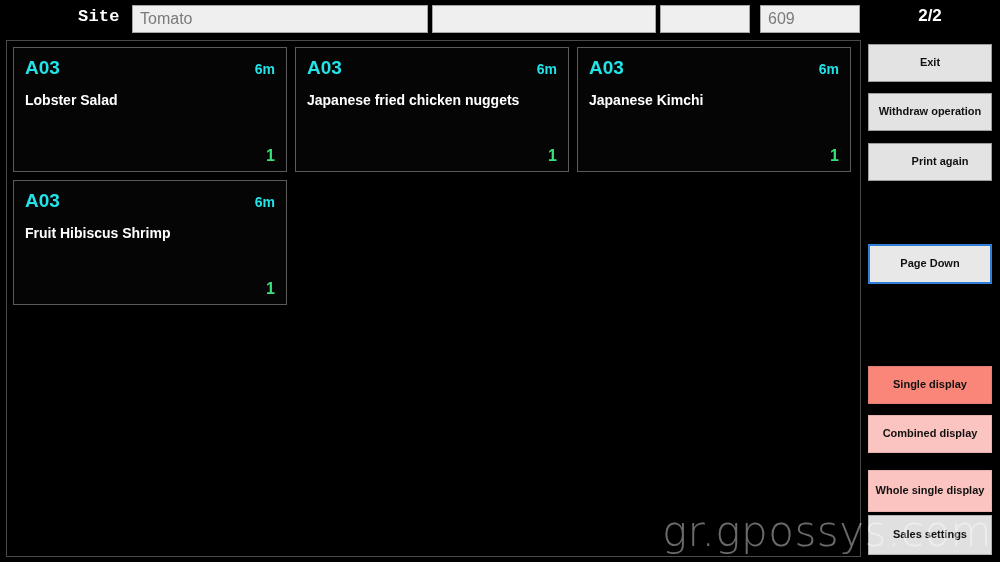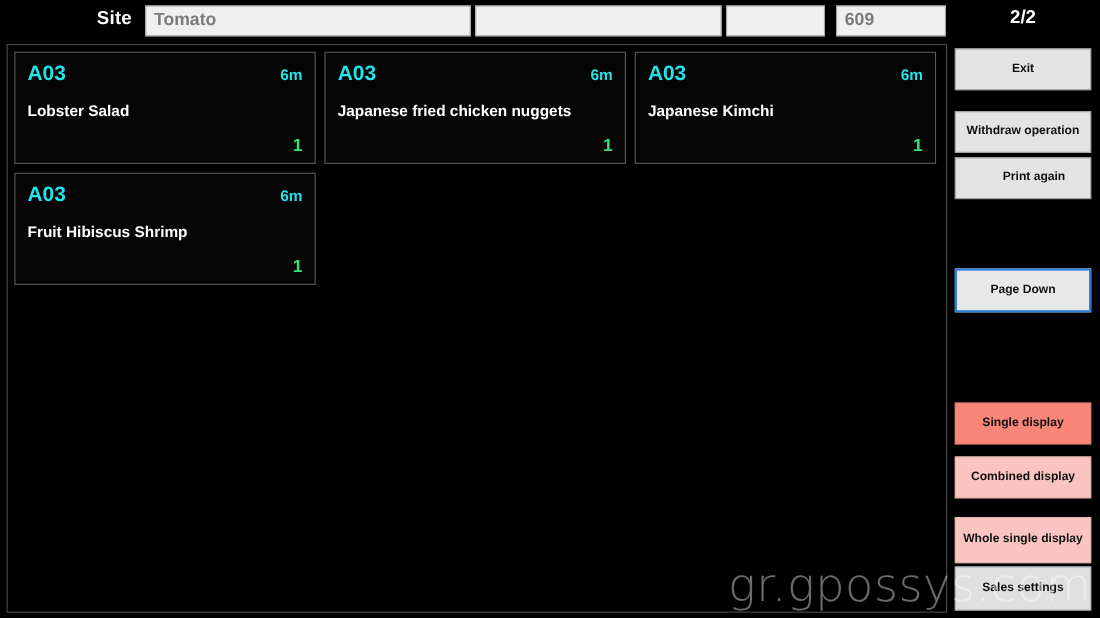--- a/index.html
+++ b/index.html
@@ -23,35 +23,36 @@
   #header {
     position: absolute;
     left: 0; top: 0;
     width: 1000px; height: 38px;
     background: #000000;
   }
   .hdr-label {
     position: absolute;
     left: 78px; top: 7px;
     width: 52px;
-    text-align: center;
+    text-align: left;
     color: #ffffff;
     font-size: 17px;
     font-weight: bold;
     letter-spacing: 0.2px;
+    font-family: Liberation Mono, monospace;
   }
   .hdr-input {
     position: absolute;
     top: 5px;
     height: 28px;
     background: #efeff0;
     border: 1px solid #a6a6a6;
     color: #7a7a7a;
     font-size: 16px;
-    font-weight: bold;
+    font-weight: normal;
     line-height: 26px;
     padding-left: 7px;
     white-space: nowrap;
     overflow: hidden;
   }
   #input-site     { left: 132px; width: 296px; }
   #input-second   { left: 432px; width: 224px; }
   #input-third    { left: 660px; width: 90px;  }
   #input-fourth   { left: 760px; width: 100px; }
 
@@ -77,21 +78,21 @@
   #orders-grid {
     display: flex;
     flex-wrap: wrap;
     gap: 8px;
     align-content: flex-start;
   }
 
   .order-card {
     position: relative;
     width: 274px;
-    height: 102px;
+    height: 125px;
     background: #050505;
     border: 1px solid #5a5a5a;
     padding: 9px 11px 6px 11px;
   }
   .card-top {
     display: flex;
     justify-content: space-between;
     align-items: baseline;
   }
   .card-table-id {
@@ -155,21 +156,21 @@
   .side-btn.accent-light {
     background: #fbc4c0;
     border: 1px solid #e6b2ae;
   }
   .side-btn.neutral-dim {
     background: #e0e0e0;
     border: 1px solid #b4b4b4;
   }
 
   #btn-exit            { top: 3px;   height: 38px; }
-  #btn-withdraw        { top: 60px;  height: 38px; }
+  #btn-withdraw        { top: 52px;  height: 38px; }
   #btn-print-again     { top: 102px; height: 38px; padding-left: 24px; }
   #btn-page-up         { top: 152px; height: 40px; }
   #btn-page-down       { top: 203px; height: 40px; }
   #btn-single-display  { top: 325px; height: 38px; }
   #btn-combined        { top: 374px; height: 38px; }
   #btn-whole-single    { top: 429px; height: 42px; }
   #btn-sales-settings  { top: 474px; height: 40px; }
 
   
   #watermark {

